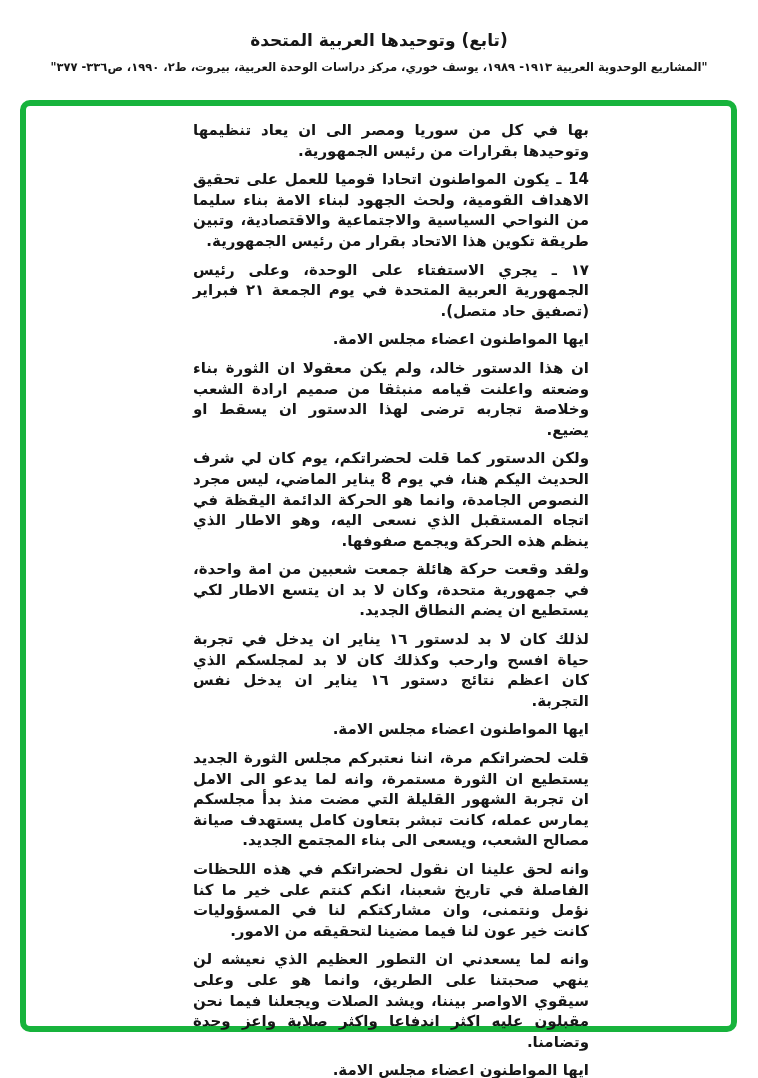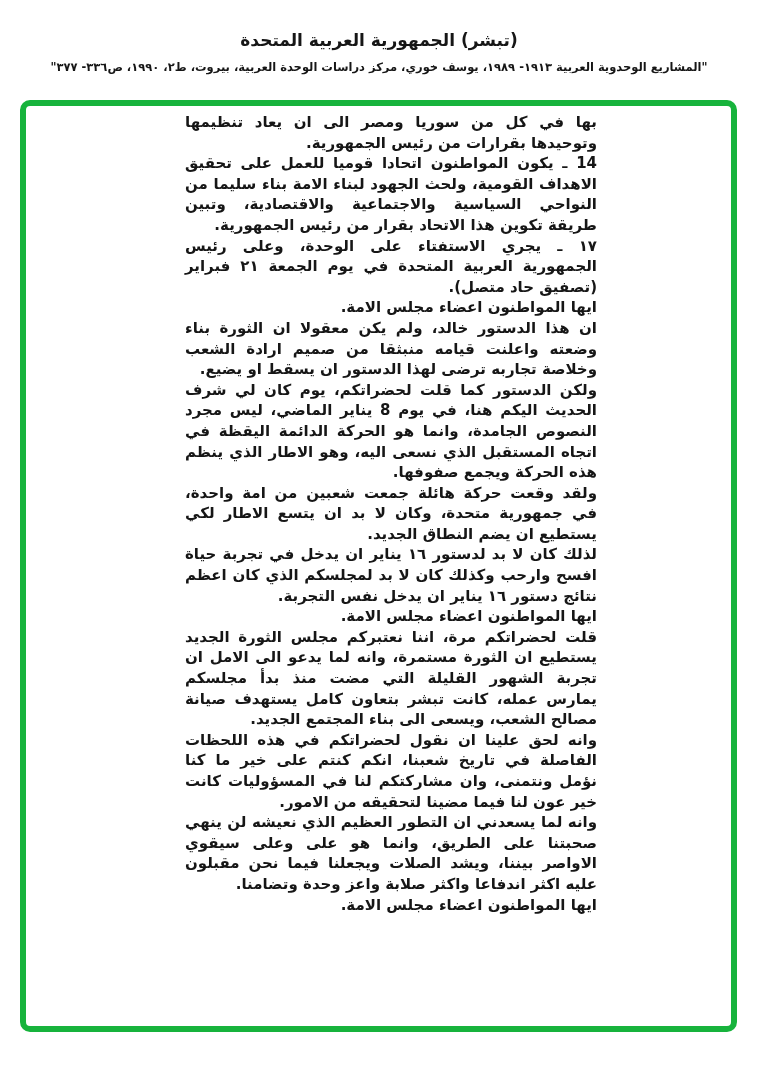--- a/index.html
+++ b/index.html
@@ -51,21 +51,21 @@
     left: 185px;
     top: 112px;
     width: 412px;
     direction: rtl;
     text-align: justify;
     font-size: 15px;
     font-weight: 700;
     line-height: 20.6px;
   }
   .body-text p {
-    margin: 0;
+    margin: 8px;
     padding: 0;
     text-align: justify;
     text-align-last: right;
   }
   .page-number {
     position: absolute;
     left: 0;
     top: 1090px;
     width: 722px;
     text-align: center;
@@ -73,21 +73,21 @@
     font-weight: 700;
     direction: rtl;
   }
 </style>
 </head>
 <body>
 
 <div class="page">
 
   <div class="header">
-    <div class="title">(تبشر) الجمهورية العربية المتحدة</div>
+    <div class="title">(تابع) وتوحيدها العربية المتحدة</div>
     <div class="citation">"المشاريع الوحدوية العربية ١٩١٣- ١٩٨٩، يوسف خوري، مركز دراسات الوحدة العربية، بيروت، ط٢، ١٩٩٠، ص٣٣٦- ٣٧٧"</div>
   </div>
 
   <div class="green-box">
   </div>
 
   <div class="body-text">
 
       <p>بها في كل من سوريا ومصر الى ان يعاد تنظيمها وتوحيدها بقرارات من رئيس الجمهورية.</p>
 

